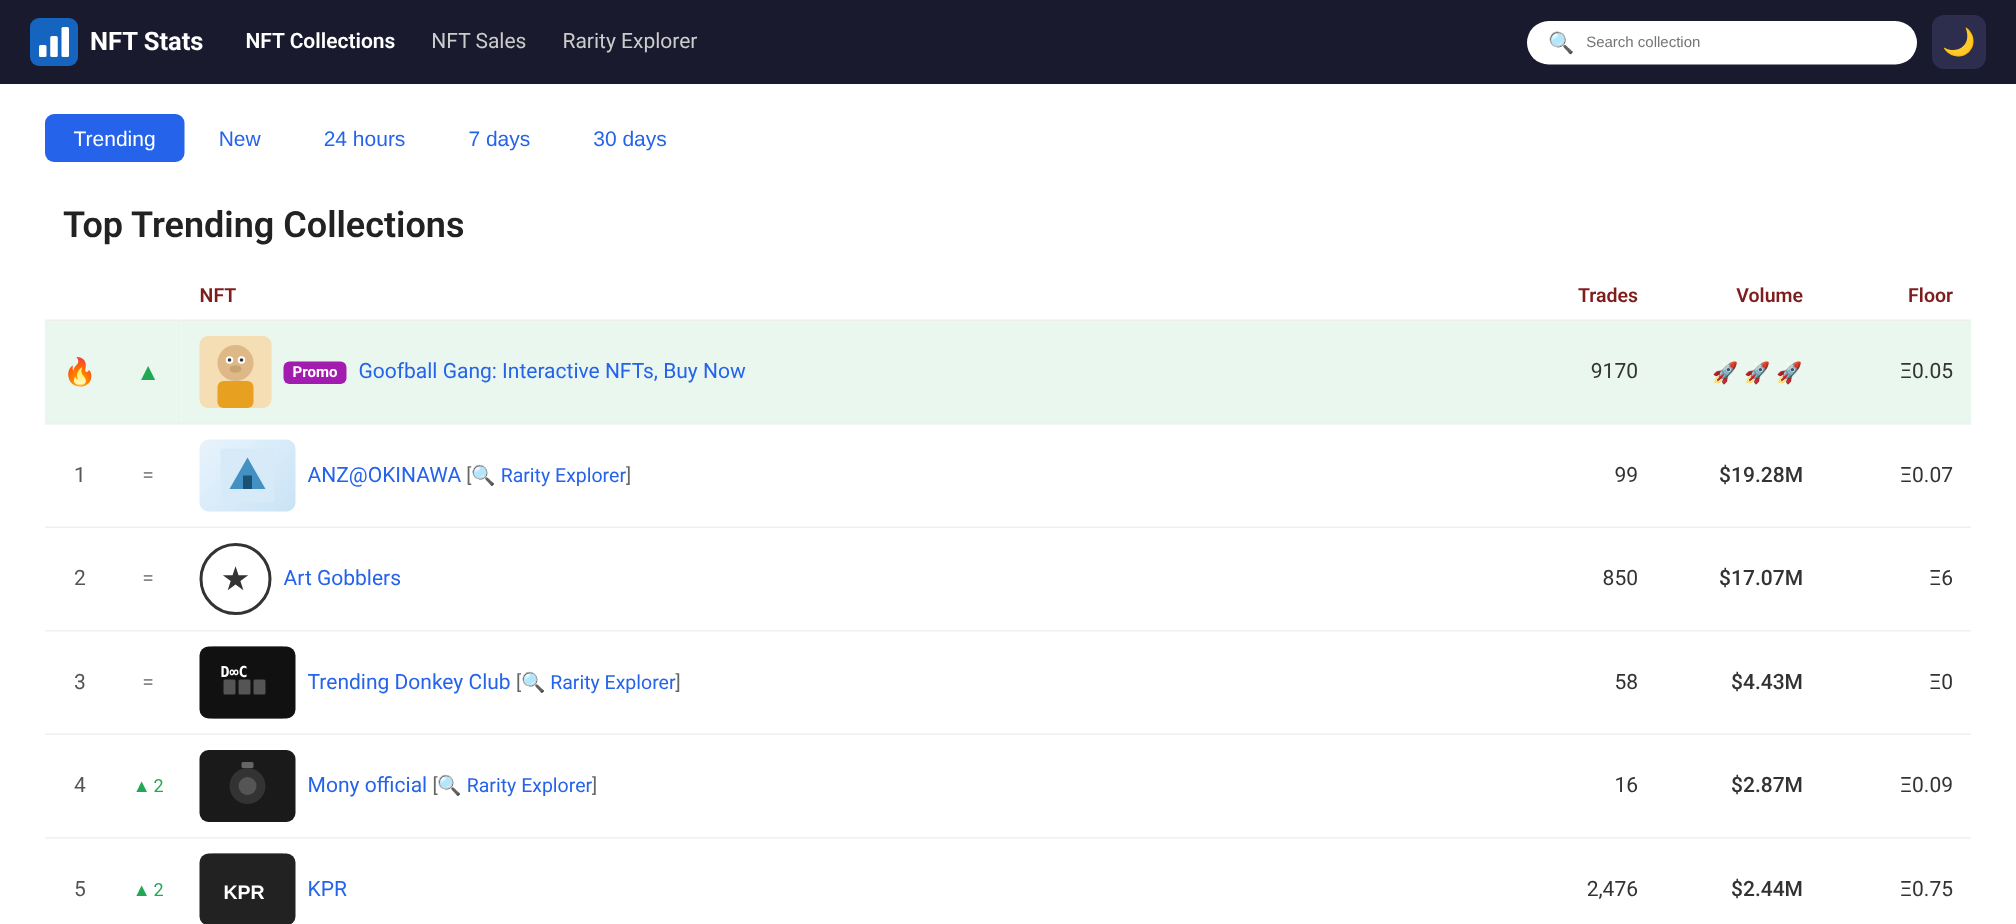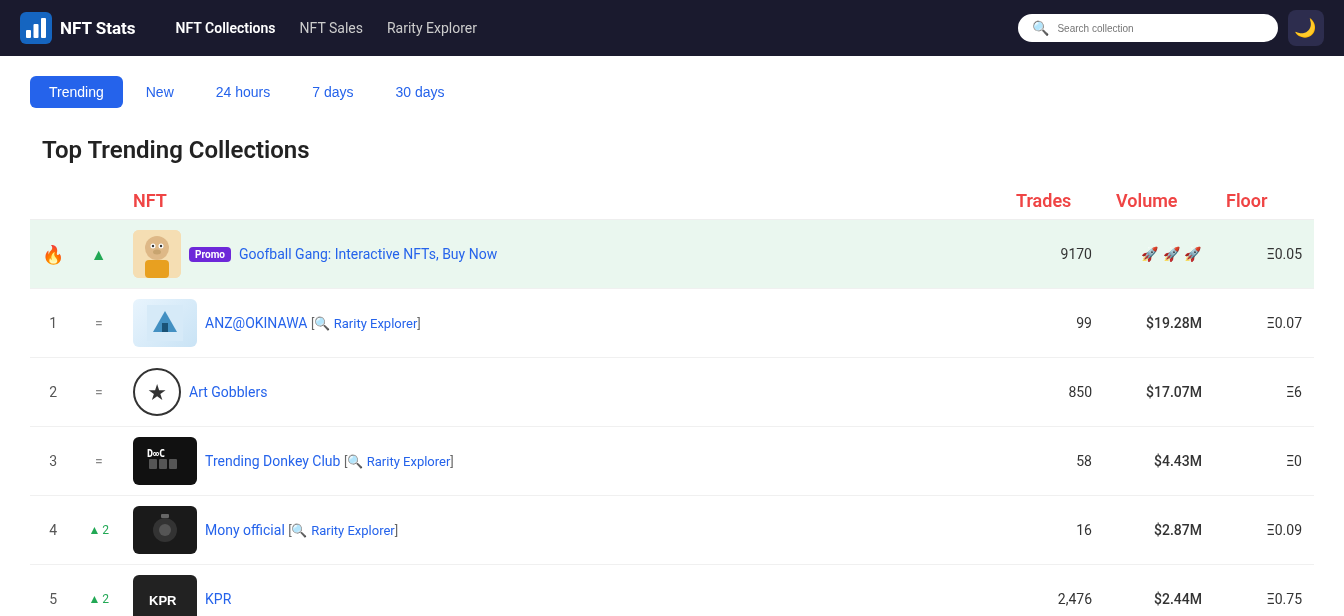--- a/index.html
+++ b/index.html
@@ -5,21 +5,21 @@
     * { box-sizing: border-box; margin: 0; padding: 0; }
     body { font-family: -apple-system, BlinkMacSystemFont, 'Segoe UI', Roboto, sans-serif; background: #f5f5f5; color: #333; }
 
     
     .navbar {
       background: #1a1a2e;
       display: flex;
       align-items: center;
       padding: 0 20px;
       height: 56px;
-      gap: 40px;
+      gap: 28px;
     }
     .logo-area {
       display: flex;
       align-items: center;
       gap: 8px;
     }
     .logo-icon {
       width: 32px;
       height: 32px;
     }
@@ -120,28 +120,28 @@
       margin-bottom: 18px;
       color: #222;
       margin-left: 12px;
     }
     .nft-table {
       width: 100%;
       border-collapse: collapse;
     }
     .nft-table thead tr th {
       text-align: left;
-      font-size: 18px;
-      color: #ef4444;
+      font-size: 13px;
+      color: #7f1d1d;
       font-weight: 600;
       padding: 8px 12px;
       border-bottom: 1px solid #eee;
     }
     .nft-table thead tr th.right {
-      text-align: left;
+      text-align: right;
     }
     .nft-table tbody tr {
       border-bottom: 1px solid #f0f0f0;
     }
     .promo-row {
       background: #eaf7ef !important;
     }
     .nft-table td {
       padding: 10px 12px;
       font-size: 14px;
@@ -180,21 +180,21 @@
       font-weight: 700;
       font-size: 13px;
       color: #fff;
     }
     .nft-name-cell {
       display: flex;
       align-items: center;
       gap: 8px;
     }
     .promo-badge {
-      background: #6d28d9;
+      background: #a21caf;
       color: #fff;
       font-size: 10px;
       font-weight: 700;
       padding: 2px 6px;
       border-radius: 4px;
     }
     .nft-link {
       color: #2563eb;
       text-decoration: none;
       font-size: 14px;

